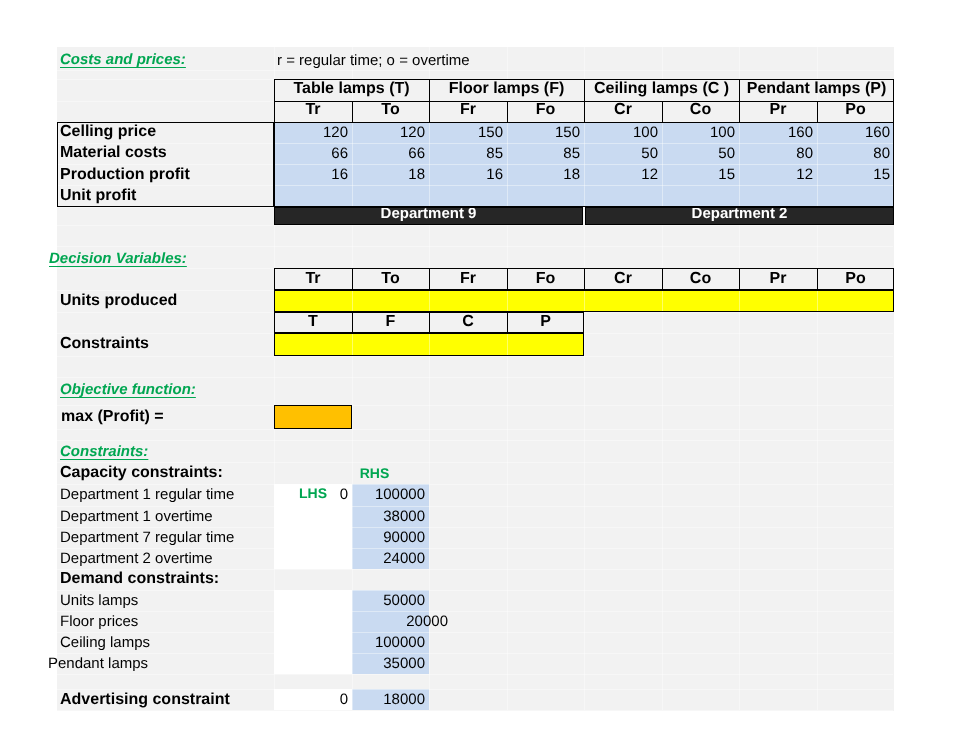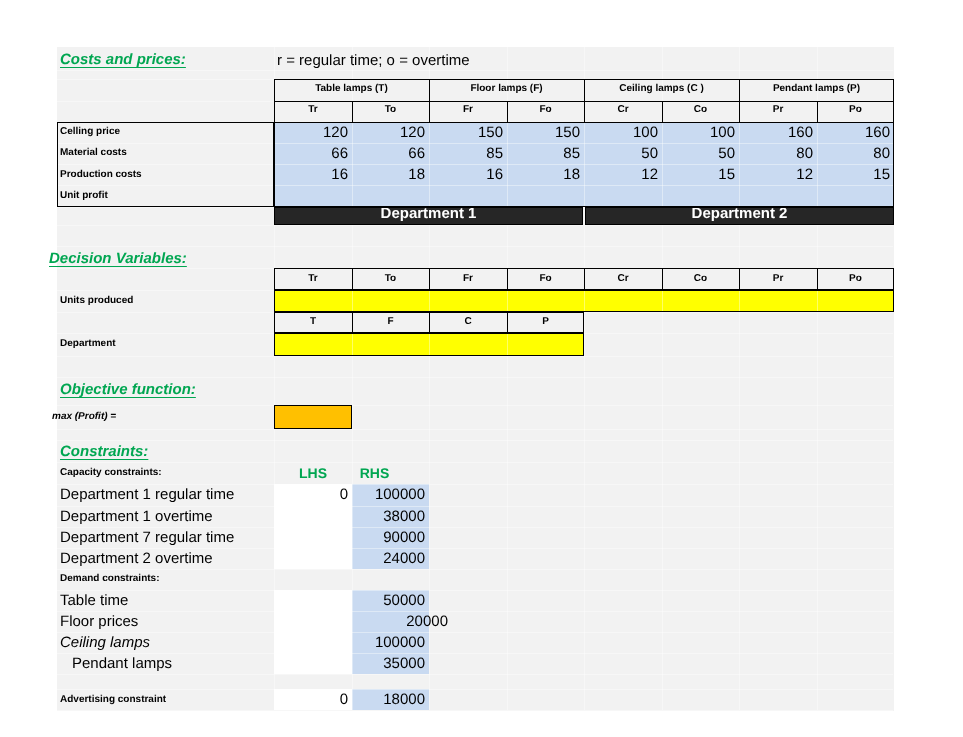--- a/index.html
+++ b/index.html
@@ -18,21 +18,21 @@
   .ct{justify-content:center;}
   .lt{justify-content:flex-start;padding-left:3px;}
   .fl{position:absolute;z-index:0;}
   .fill-blue{background:#c9daf1;}
   .fill-white{background:#ffffff;}
   .fl.fill-white{z-index:2;}
   .fill-dark{background:#262626;}
   .fl.fill-dark{z-index:2;}
   .fill-yellow{background:#ffff00;}
   .fill-orange{background:#ffc000;}
-  .bd{font-weight:bold;font-size:10px;}
+  .bd{font-weight:bold;font-size:16px;}
   .wht{color:#ffffff;}
   .deptband{font-size:15px;font-weight:bold;}
   .grn{color:#00a651;font-weight:bold;font-style:italic;
        font-size:15px;text-decoration:underline;
        text-underline-offset:3px;text-decoration-thickness:1px;
        text-decoration-skip-ink:none;}
   .grnh{color:#00a651;font-weight:bold;font-size:14px;}
   .bx{position:absolute;box-sizing:border-box;border:1.7px solid #000;z-index:3;}
   .hln{position:absolute;background:#000;height:1.2px;z-index:3;}
   .vln{position:absolute;background:#000;width:1.2px;z-index:3;}
@@ -70,41 +70,41 @@
 <div class="cl rt" style="left:817px;top:121.5px;width:77px;height:21.25px;">160</div>
 <div class="cl lt bd" style="left:57px;top:142.75px;width:217px;height:21.25px;">Material costs</div>
 <div class="cl rt" style="left:274px;top:142.75px;width:78px;height:21.25px;">66</div>
 <div class="cl rt" style="left:352px;top:142.75px;width:77px;height:21.25px;">66</div>
 <div class="cl rt" style="left:429px;top:142.75px;width:78px;height:21.25px;">85</div>
 <div class="cl rt" style="left:507px;top:142.75px;width:77px;height:21.25px;">85</div>
 <div class="cl rt" style="left:584px;top:142.75px;width:78px;height:21.25px;">50</div>
 <div class="cl rt" style="left:662px;top:142.75px;width:77px;height:21.25px;">50</div>
 <div class="cl rt" style="left:739px;top:142.75px;width:78px;height:21.25px;">80</div>
 <div class="cl rt" style="left:817px;top:142.75px;width:77px;height:21.25px;">80</div>
-<div class="cl lt bd" style="left:57px;top:164px;width:217px;height:21.25px;">Production costs</div>
+<div class="cl lt bd" style="left:57px;top:164px;width:217px;height:21.25px;">Production profit</div>
 <div class="cl rt" style="left:274px;top:164px;width:78px;height:21.25px;">16</div>
 <div class="cl rt" style="left:352px;top:164px;width:77px;height:21.25px;">18</div>
 <div class="cl rt" style="left:429px;top:164px;width:78px;height:21.25px;">16</div>
 <div class="cl rt" style="left:507px;top:164px;width:77px;height:21.25px;">18</div>
 <div class="cl rt" style="left:584px;top:164px;width:78px;height:21.25px;">12</div>
 <div class="cl rt" style="left:662px;top:164px;width:77px;height:21.25px;">15</div>
 <div class="cl rt" style="left:739px;top:164px;width:78px;height:21.25px;">12</div>
 <div class="cl rt" style="left:817px;top:164px;width:77px;height:21.25px;">15</div>
 <div class="cl lt bd" style="left:57px;top:185.25px;width:199px;height:21.25px;">Unit profit</div>
 <div class="cl rt" style="left:274px;top:185.25px;width:78px;height:21.25px;"></div>
 <div class="cl rt" style="left:352px;top:185.25px;width:77px;height:21.25px;"></div>
 <div class="cl rt" style="left:429px;top:185.25px;width:78px;height:21.25px;"></div>
 <div class="cl rt" style="left:507px;top:185.25px;width:77px;height:21.25px;"></div>
 <div class="cl rt" style="left:584px;top:185.25px;width:78px;height:21.25px;"></div>
 <div class="cl rt" style="left:662px;top:185.25px;width:77px;height:21.25px;"></div>
 <div class="cl rt" style="left:739px;top:185.25px;width:78px;height:21.25px;"></div>
 <div class="cl rt" style="left:817px;top:185.25px;width:77px;height:21.25px;"></div>
 <div class="fl fill-dark" style="left:274px;top:206.5px;width:309px;height:18.0px;"></div>
 <div class="fl fill-dark" style="left:585px;top:206.5px;width:309px;height:18.0px;"></div>
-<div class="cl ct deptband wht" style="left:274px;top:204.5px;width:309px;height:18.0px;">Department 1</div>
+<div class="cl ct deptband wht" style="left:274px;top:204.5px;width:309px;height:18.0px;">Department 9</div>
 <div class="cl ct deptband wht" style="left:585px;top:204.5px;width:309px;height:18.0px;">Department 2</div>
 <div class="bx" style="left:274px;top:79px;width:620px;height:127.5px;"></div>
 <div class="bx" style="left:57px;top:121.5px;width:217px;height:85px;"></div>
 <div class="hln" style="left:274px;top:100.5px;width:620px;"></div>
 <div class="hln" style="left:274px;top:121.5px;width:620px;"></div>
 <div class="vln" style="left:429px;top:79px;height:42.5px;"></div>
 <div class="vln" style="left:584px;top:79px;height:42.5px;"></div>
 <div class="vln" style="left:739px;top:79px;height:42.5px;"></div>
 <div class="vln" style="left:352px;top:100.5px;height:21px;"></div>
 <div class="vln" style="left:507px;top:100.5px;height:21px;"></div>
@@ -141,63 +141,63 @@
 <div class="cl rt" style="left:739px;top:290px;width:78px;height:21.5px;"></div>
 <div class="cl rt" style="left:817px;top:290px;width:77px;height:21.5px;"></div>
 <div class="cl ct bd" style="left:274px;top:311.5px;width:78px;height:21.5px;">T</div>
 <div class="cl ct bd" style="left:352px;top:311.5px;width:77px;height:21.5px;">F</div>
 <div class="cl ct bd" style="left:429px;top:311.5px;width:78px;height:21.5px;">C</div>
 <div class="cl ct bd" style="left:507px;top:311.5px;width:77px;height:21.5px;">P</div>
 <div class="bx" style="left:274px;top:311.5px;width:310px;height:21.5px;"></div>
 <div class="vln" style="left:352px;top:311.5px;height:21.5px;"></div>
 <div class="vln" style="left:429px;top:311.5px;height:21.5px;"></div>
 <div class="vln" style="left:507px;top:311.5px;height:21.5px;"></div>
-<div class="cl lt bd" style="left:57px;top:333px;width:217px;height:22.5px;">Department</div>
+<div class="cl lt bd" style="left:57px;top:333px;width:217px;height:22.5px;">Constraints</div>
 <div class="fl fill-yellow" style="left:274px;top:333px;width:310px;height:22.5px;"></div>
 <div class="bx" style="left:274px;top:333px;width:310px;height:22.5px;"></div>
 <div class="cl rt" style="left:274px;top:333px;width:78px;height:22.5px;"></div>
 <div class="cl rt" style="left:352px;top:333px;width:77px;height:22.5px;"></div>
 <div class="cl rt" style="left:429px;top:333px;width:78px;height:22.5px;"></div>
 <div class="cl rt" style="left:507px;top:333px;width:77px;height:22.5px;"></div>
 <div class="cl lt grn" style="left:57px;top:379px;width:220px;height:20px;">Objective function:</div>
-<div class="cl lt bd" style="left:49px;top:405px;width:217px;height:23.5px;font-style:italic;">max (Profit) =</div>
+<div class="cl lt bd" style="left:58px;top:405px;width:217px;height:23.5px;">max (Profit) =</div>
 <div class="fl fill-orange" style="left:274px;top:405px;width:78px;height:23.5px;"></div>
 <div class="bx" style="left:274px;top:405px;width:78px;height:23.5px;"></div>
 <div class="cl rt" style="left:274px;top:405px;width:78px;height:23.5px;"></div>
 <div class="cl lt grn" style="left:57px;top:441px;width:200px;height:20px;">Constraints:</div>
 <div class="cl lt bd" style="left:57px;top:462px;width:217px;height:22px;">Capacity constraints:</div>
-<div class="cl ct grnh" style="left:274px;top:462px;width:78px;height:22px;">LHS</div>
+<div class="cl ct grnh" style="left:274px;top:482px;width:78px;height:22px;">LHS</div>
 <div class="cl ct grnh" style="left:336px;top:462px;width:77px;height:22px;">RHS</div>
 <div class="fill-white fl" style="position:absolute;left:274px;top:484px;width:78px;height:84.5px;"></div>
 <div class="fill-blue fl" style="position:absolute;left:352px;top:484px;width:77px;height:84.5px;"></div>
 <div class="cl lt" style="left:57px;top:484px;width:217px;height:21.5px;">Department 1 regular time</div>
 <div class="cl rt" style="left:274px;top:484px;width:78px;height:21.5px;">0</div>
 <div class="cl rt" style="left:352px;top:484px;width:77px;height:21.5px;">100000</div>
 <div class="cl lt" style="left:57px;top:505.5px;width:217px;height:21.0px;">Department 1 overtime</div>
 <div class="cl rt" style="left:274px;top:505.5px;width:78px;height:21.0px;"></div>
 <div class="cl rt" style="left:352px;top:505.5px;width:77px;height:21.0px;">38000</div>
 <div class="cl lt" style="left:57px;top:526.5px;width:217px;height:21.0px;">Department 7 regular time</div>
 <div class="cl rt" style="left:274px;top:526.5px;width:78px;height:21.0px;"></div>
 <div class="cl rt" style="left:352px;top:526.5px;width:77px;height:21.0px;">90000</div>
 <div class="cl lt" style="left:57px;top:547.5px;width:217px;height:21.0px;">Department 2 overtime</div>
 <div class="cl rt" style="left:274px;top:547.5px;width:78px;height:21.0px;"></div>
 <div class="cl rt" style="left:352px;top:547.5px;width:77px;height:21.0px;">24000</div>
 <div class="cl lt bd" style="left:57px;top:568.5px;width:217px;height:21.0px;">Demand constraints:</div>
 <div class="fill-white fl" style="position:absolute;left:274px;top:589.5px;width:78px;height:84.5px;"></div>
 <div class="fill-blue fl" style="position:absolute;left:352px;top:589.5px;width:77px;height:84.5px;"></div>
-<div class="cl lt" style="left:57px;top:589.5px;width:217px;height:21.5px;">Table time</div>
+<div class="cl lt" style="left:57px;top:589.5px;width:217px;height:21.5px;">Units lamps</div>
 <div class="cl rt" style="left:274px;top:589.5px;width:78px;height:21.5px;"></div>
 <div class="cl rt" style="left:352px;top:589.5px;width:77px;height:21.5px;">50000</div>
 <div class="cl lt" style="left:57px;top:611px;width:217px;height:21px;">Floor prices</div>
 <div class="cl rt" style="left:274px;top:611px;width:78px;height:21px;"></div>
 <div class="cl rt" style="left:352px;top:611px;width:100px;height:21px;">20000</div>
-<div class="cl lt" style="left:57px;top:632px;width:217px;height:21px;font-style:italic;">Ceiling lamps</div>
+<div class="cl lt" style="left:57px;top:632px;width:217px;height:21px;">Ceiling lamps</div>
 <div class="cl rt" style="left:274px;top:632px;width:78px;height:21px;"></div>
 <div class="cl rt" style="left:352px;top:632px;width:77px;height:21px;">100000</div>
-<div class="cl lt" style="left:69px;top:653px;width:217px;height:21px;">Pendant lamps</div>
+<div class="cl lt" style="left:45px;top:653px;width:217px;height:21px;">Pendant lamps</div>
 <div class="cl rt" style="left:274px;top:653px;width:78px;height:21px;"></div>
 <div class="cl rt" style="left:352px;top:653px;width:77px;height:21px;">35000</div>
 <div class="fill-white fl" style="position:absolute;left:274px;top:689px;width:78px;height:21px;"></div>
 <div class="fill-blue fl" style="position:absolute;left:352px;top:689px;width:77px;height:21px;"></div>
 <div class="cl lt bd" style="left:57px;top:689px;width:217px;height:21px;">Advertising constraint</div>
 <div class="cl rt" style="left:274px;top:689px;width:78px;height:21px;">0</div>
 <div class="cl rt" style="left:352px;top:689px;width:77px;height:21px;">18000</div>
 <div id="grid">
 <div class="gv" style="left:274px"></div>
 <div class="gv" style="left:352px"></div>

